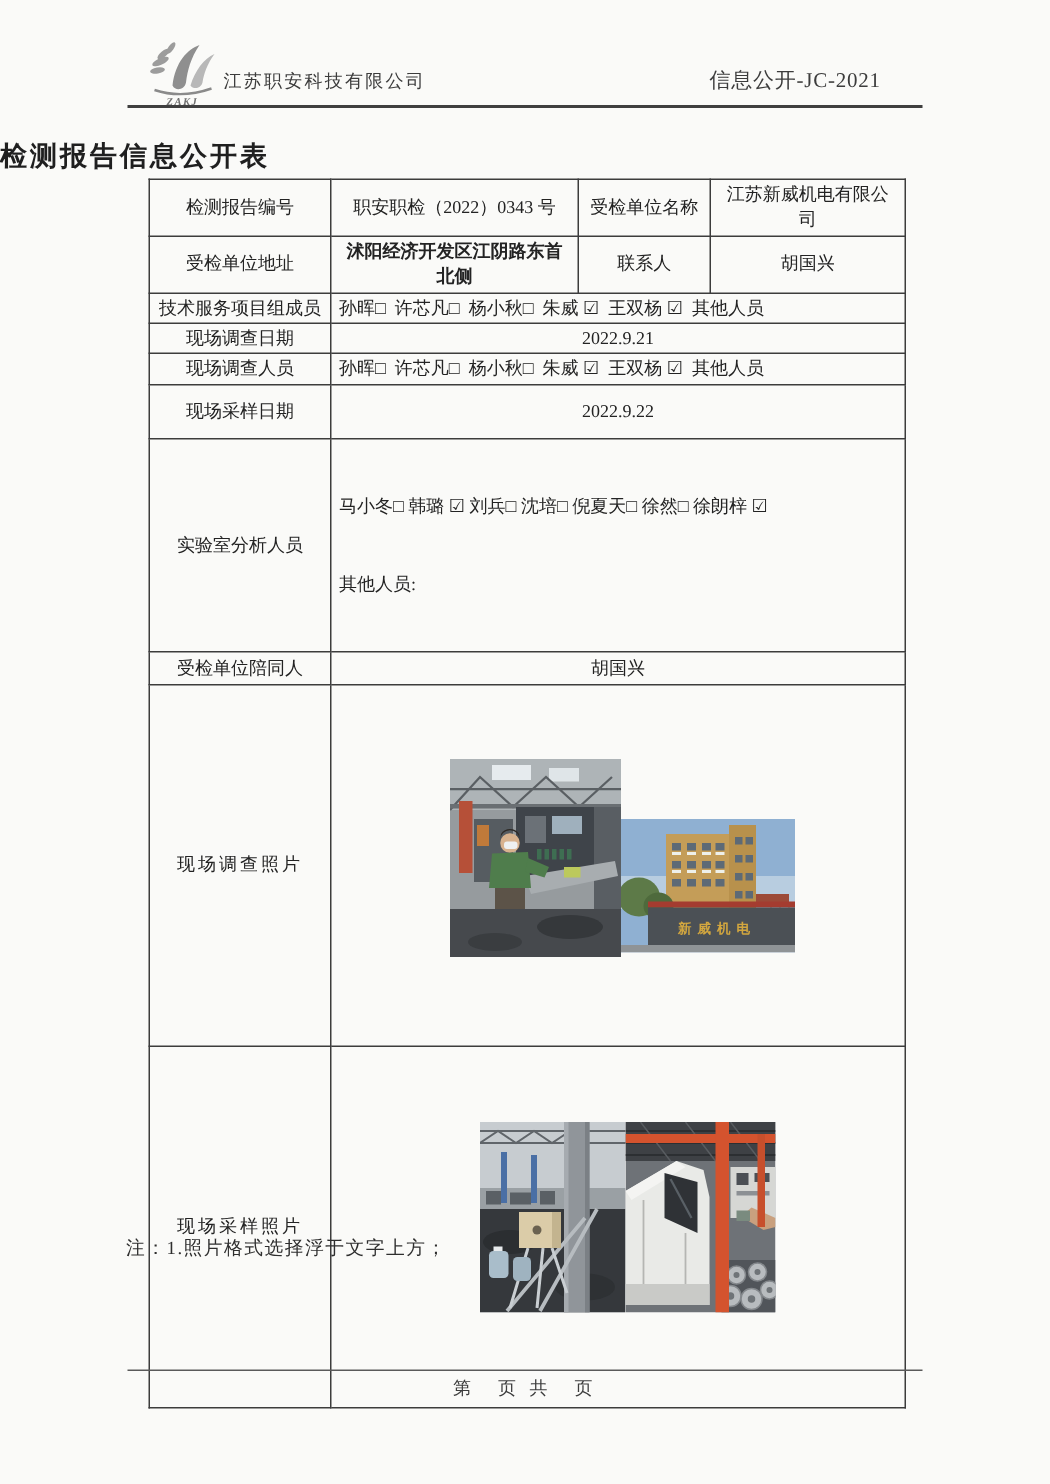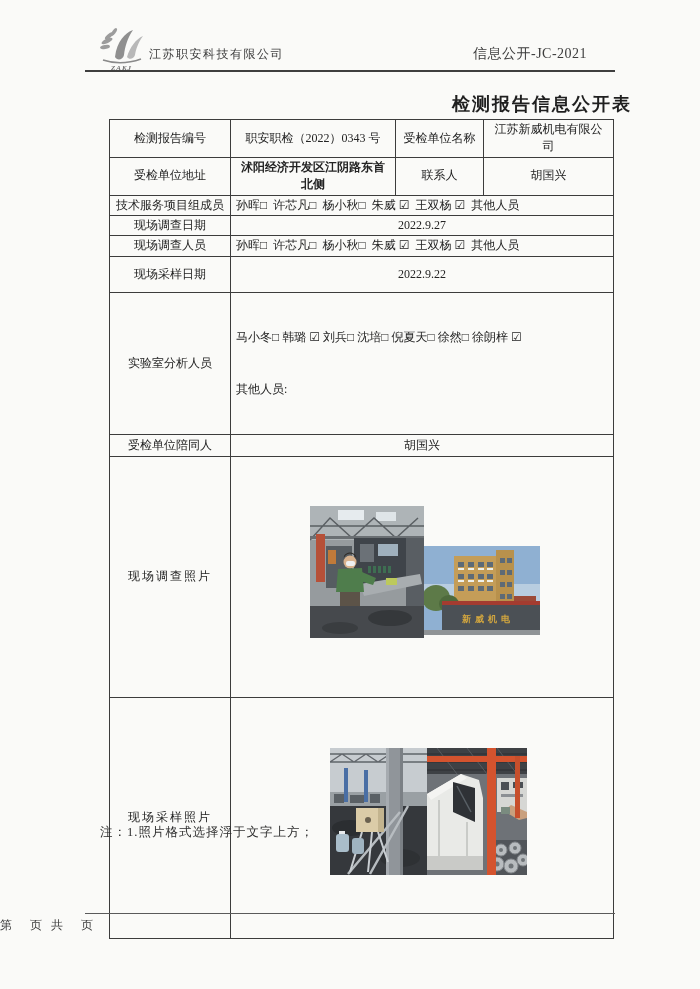--- a/index.html
+++ b/index.html
@@ -11,43 +11,43 @@
   }
   .page{position:relative;width:700px;height:989px;overflow:hidden;}
 
   
   .hdr-company{position:absolute;left:149px;top:46px;font-size:12px;letter-spacing:1.5px;color:#3c3c3c;}
   .hdr-code{position:absolute;left:473px;top:45px;font-size:14px;letter-spacing:0.5px;color:#3c3c3c;}
   .hdr-line{position:absolute;left:85px;top:70px;width:530px;height:2px;background:#3f3f3f;}
   .logo{position:absolute;left:99px;top:26px;}
 
   
-  .title{position:absolute;left:0;top:92px;width:632px;text-align:right;
+  .title{position:absolute;left:0;top:92px;width:632px;text-align:left;
          font-size:18px;font-weight:bold;letter-spacing:2px;color:#1f1f1f;}
 
   
-  table.form{position:absolute;left:109px;top:119px;width:504px;
+  table.form{position:absolute;left:99px;top:119px;width:504px;
              border-collapse:collapse;table-layout:fixed;border-radius:27px;}
   table.form td{border:1px solid #3c3c3c;font-size:12px;padding:1px 5px;
                 vertical-align:middle;line-height:1.45;color:#232323;}
   td.lbl{text-align:center;padding:1px 2px;}
   td.ctr{text-align:center;}
   td.chk{white-space:pre-wrap;}
   td.sans{font-family:"Liberation Sans","DejaVu Sans",sans-serif;font-weight:600;
           font-size:11px;text-align:center;letter-spacing:0;margin-top:32px;}
   td.wrapname{padding:1px 6px;line-height:1.5;}
   td.photocell{padding:0;}
   .pwrap{position:relative;width:100%;}
   .pwrap .photo{position:absolute;display:block;}
   .plabel{letter-spacing:2px;}
 
   
-  .note{position:absolute;left:100px;top:824px;font-size:12.5px;color:#2e2e2e;letter-spacing:1px;}
+  .note{position:absolute;left:84px;top:824px;font-size:12.5px;color:#2e2e2e;letter-spacing:1px;}
   .foot-line{position:absolute;left:85px;top:913px;width:530px;height:1px;background:#5a5a5a;}
-  .foot-text{position:absolute;left:0;top:917px;width:700px;
+  .foot-text{position:absolute;left:0;top:917px;width:700px;text-align:center;
              font-size:12px;letter-spacing:3px;color:#3c3c3c;}
 </style>
 </head>
 <body>
 
 <div class="page">
 
   <svg class="logo" width="46" height="46" viewBox="0 0 46 46">
     <g fill="#9c9c9c">
       <ellipse cx="8" cy="15" rx="6" ry="2.2" transform="rotate(-25 8 15)"></ellipse>
@@ -85,21 +85,21 @@
       <td class="sans">沭阳经济开发区江阴路东首北侧</td>
       <td class="lbl">联系人</td>
       <td class="ctr">胡国兴</td>
     </tr>
     <tr style="height:15px">
       <td class="lbl">技术服务项目组成员</td>
       <td class="chk" colspan="3">孙晖□  许芯凡□  杨小秋□  朱威 ☑  王双杨 ☑  其他人员</td>
     </tr>
     <tr style="height:20px">
       <td class="lbl">现场调查日期</td>
-      <td class="ctr" colspan="3">2022.9.27</td>
+      <td class="ctr" colspan="3">2022.9.21</td>
     </tr>
     <tr style="height:20px">
       <td class="lbl">现场调查人员</td>
       <td class="chk" colspan="3">孙晖□  许芯凡□  杨小秋□  朱威 ☑  王双杨 ☑  其他人员</td>
     </tr>
     <tr style="height:36px">
       <td class="lbl">现场采样日期</td>
       <td class="ctr" colspan="3">2022.9.22</td>
     </tr>
     <tr style="height:42px">

